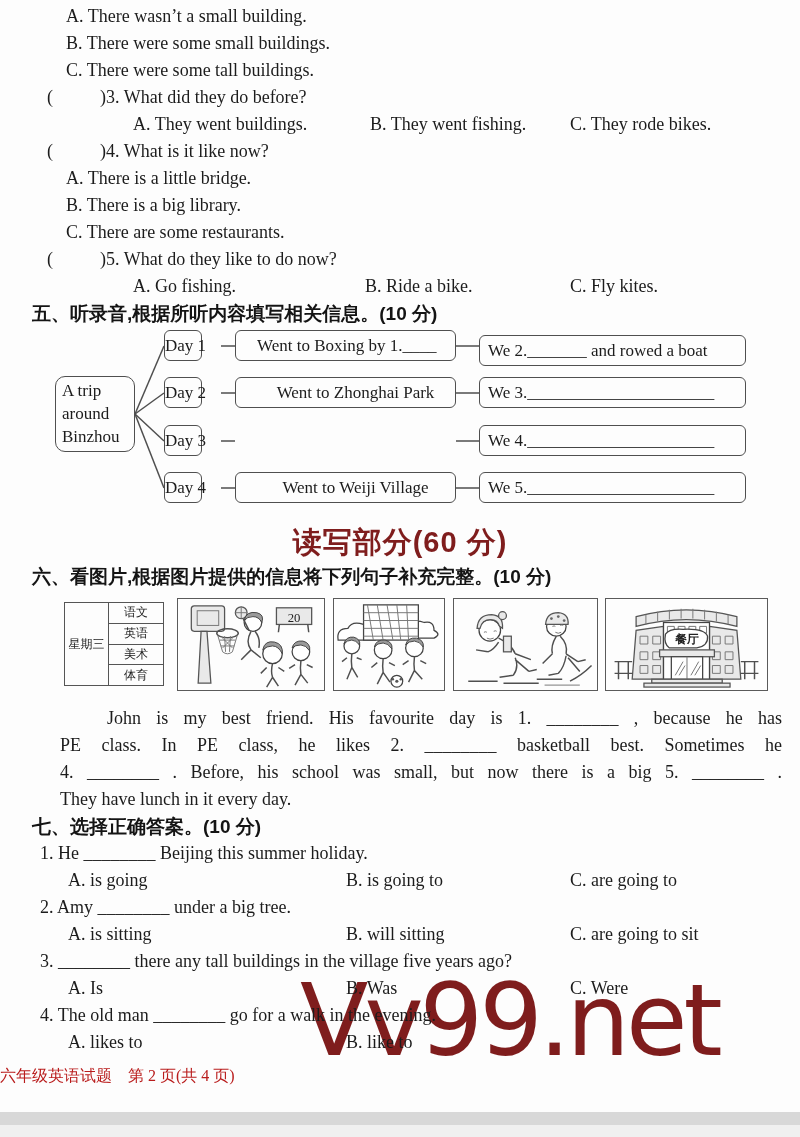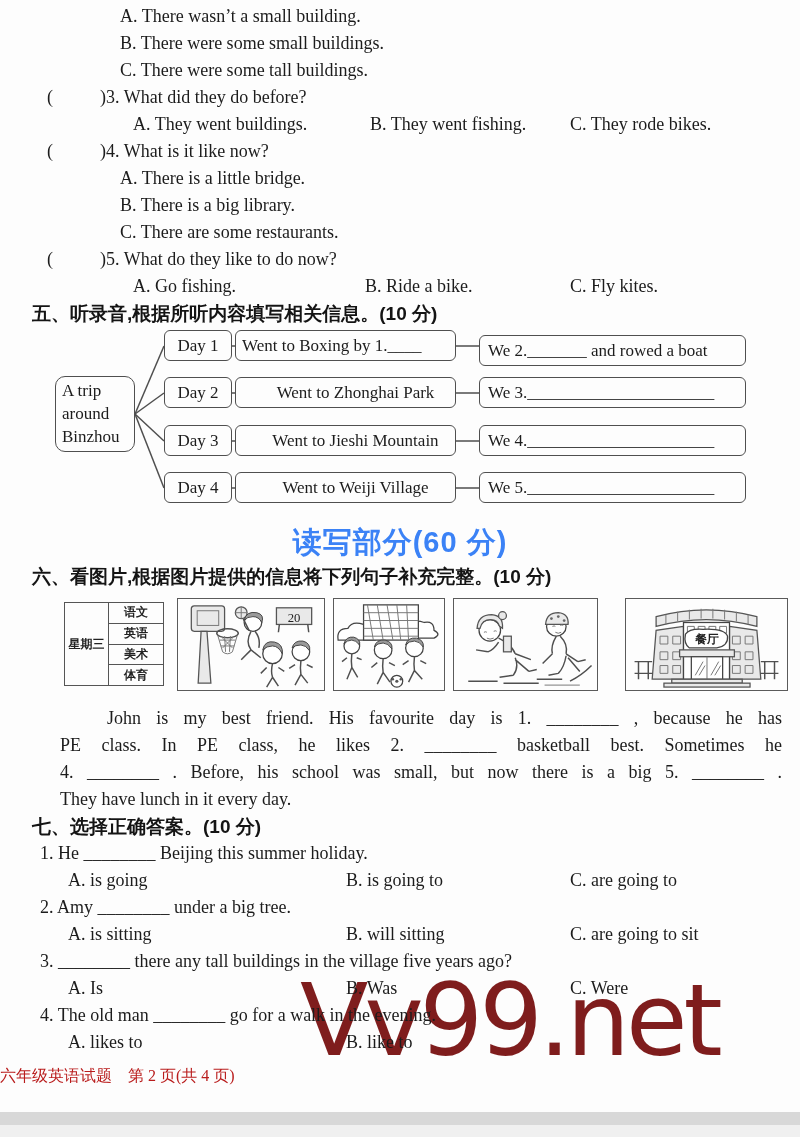--- a/index.html
+++ b/index.html
@@ -8,59 +8,59 @@
   .page { position:relative; width:800px; height:1137px; background:#fdfdfd; overflow:hidden;
           font-family:"Liberation Serif", serif; font-size:18px; color:#1c1c1c; }
   .watermark { position:absolute; left:300px; top:962px; z-index:0;
                font-family:"DejaVu Sans", sans-serif; font-weight:400; font-size:100px;
                letter-spacing:-4px; color:#7f1d1d; white-space:nowrap; }
   .content { position:relative; z-index:1; }
 
   
   .top-block { padding-top:3px; }
   .line { height:27px; line-height:27px; white-space:nowrap; }
-  .opt-indent { margin-left:120px; }
+  .opt-indent { margin-left:66px; }
   .q-line { margin-left:47px; }
   .paren { display:inline-block; width:53px; }
   .q3-opts { margin-left:133px; display:grid; grid-template-columns:237px 200px auto; }
   .q5-opts { margin-left:133px; display:grid; grid-template-columns:232px 205px auto; }
 
   
   .cn-head { height:27px; line-height:27px; margin-left:32px;
              font-family:"Liberation Sans", sans-serif; font-weight:700; font-size:19px; color:#141414;
              white-space:nowrap; }
 
   
   .diagram { position:relative; height:186px; }
   .dg-box { position:absolute; border:1.5px solid #4f4f4f; border-radius:6px; background:#fdfdfd;
             font-size:17px; line-height:29px; text-align:center; white-space:nowrap; }
   .dg-root { left:55px; top:49px; width:80px; height:76px; border-radius:10px;
              text-align:left; padding:2px 0 0 6px; line-height:23px; }
-  .dg-day  { width:68px; height:31px; left:164px;font-family:Liberation Serif, serif; }
+  .dg-day  { width:38px; height:31px; left:164px;font-family:Liberation Serif, serif; }
   .dg-mid  { width:221px; height:31px; left:235px;padding-left:20px; }
   .dg-res  { width:267px; height:31px; left:479px; text-align:left; padding-left:8px; }
   .dg-lines { position:absolute; left:0; top:0; }
 
   
   .rw-head { margin-top:8px; height:42px; line-height:42px; text-align:center;
              font-family:"Liberation Sans", sans-serif; font-weight:700; font-size:29px;
-             letter-spacing:1px; color:#3b82f6; }
+             letter-spacing:1px; color:#7f1d1d; }
 
   
   .pics { position:relative; height:97px; margin-top:6px; }
   .pic { position:absolute; top:2px; height:93px; border:1.5px solid #5a5a5a; background:#fdfdfd; }
   .pic-sched { left:64px; width:100px; top:6px; height:84px; border:none; }
   .sched { border-collapse:collapse; width:100px; height:84px;
            font-family:"Liberation Serif", serif; font-size:12px; color:#222; }
-  .sched td { border:1.2px solid #555; text-align:center; vertical-align:middle; padding:0;font-weight:bold; }
+  .sched td { border:1.2px solid #555; text-align:center; vertical-align:middle; padding:0; }
   .sched .daycell { width:44px; }
   .pic-bball { left:177px; width:148px; }
   .pic-soccer{ left:333px; width:112px; }
   .pic-winter{ left:453px; width:145px; }
-  .pic-rest  { left:605px; width:163px;margin-left:20px; }
+  .pic-rest  { left:605px; width:163px; }
   .pic svg { display:block; width:100%; height:100%; }
 
   
   .para { margin-top:12px; width:722px; margin-left:60px; }
   .para .pline { height:27px; line-height:27px; text-align:justify; text-align-last:justify; }
   .para .pline.first { text-indent:47px; }
   .para .pline.last { text-align:left; text-align-last:left; }
 
   
   .mcq-stem { height:27px; line-height:27px; margin-left:40px; white-space:nowrap; }
@@ -133,29 +133,28 @@
         <path class="ln" d="M221 161 L235 161 M456 161 L479 161"></path>
       </svg>
 
       <div class="dg-box dg-root">
         <div>A trip</div>
         <div>around</div>
         <div>Binzhou</div>
       </div>
 
       <div class="dg-box dg-day" style="top:3px">Day 1</div>
-      <div class="dg-box dg-mid" style="top:3px; text-align:left; padding-left:6px">Went to Boxing by 1.____</div>
+      <div class="dg-box dg-mid" style="top:3px; text-align:left; padding-left:21px">Went to Boxing by 1.____</div>
       <div class="dg-box dg-res" style="top:8px">We 2._______ and rowed a boat</div>
 
       <div class="dg-box dg-day" style="top:50px">Day 2</div>
       <div class="dg-box dg-mid" style="top:50px">Went to Zhonghai Park</div>
       <div class="dg-box dg-res" style="top:50px">We 3.______________________</div>
 
       <div class="dg-box dg-day" style="top:98px">Day 3</div>
-      <div class="dg-box dg-mid" style="top:98px">Went to Jieshi Mountain</div>
       <div class="dg-box dg-res" style="top:98px">We 4.______________________</div>
 
       <div class="dg-box dg-day" style="top:145px">Day 4</div>
       <div class="dg-box dg-mid" style="top:145px">Went to Weiji Village</div>
       <div class="dg-box dg-res" style="top:145px">We 5.______________________</div>
     </div>
 
     <h1 class="rw-head">读写部分(60 分)</h1>
 
     <h2 class="cn-head">六、看图片,根据图片提供的信息将下列句子补充完整。(10 分)</h2>

